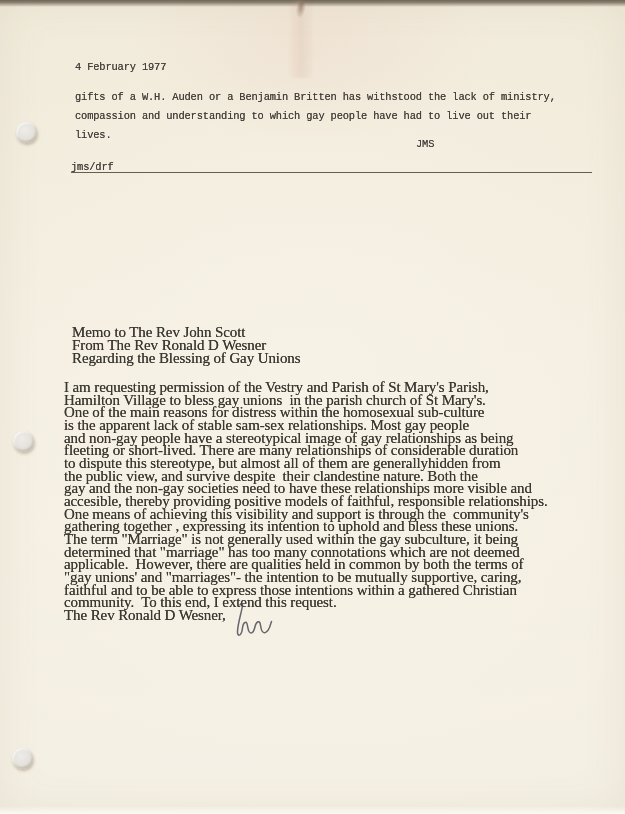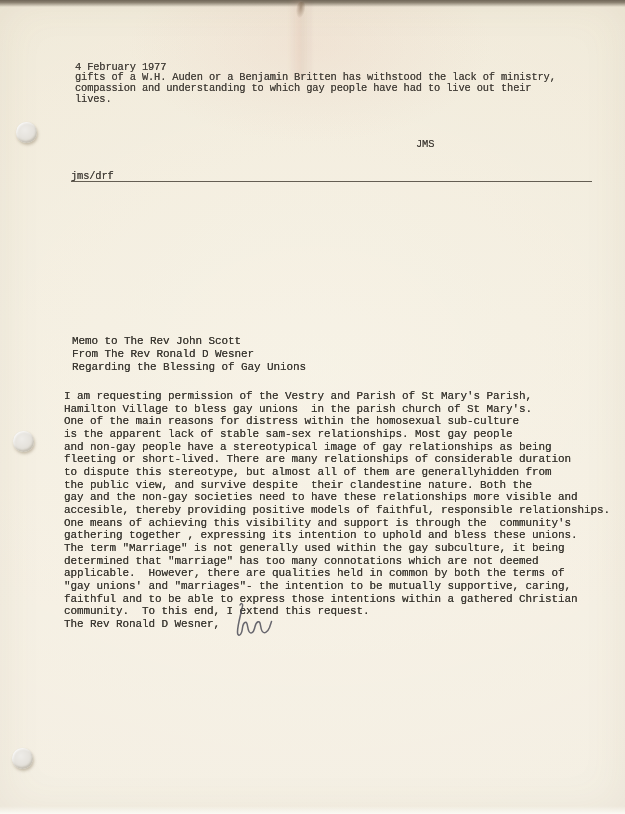--- a/index.html
+++ b/index.html
@@ -44,33 +44,32 @@
   .hole-2{left:13px;top:431px;}
   .hole-3{left:12px;top:748px;}
 
   .typew{white-space:pre;color:#44403a;}
   .sect-top{
     font-family:"Liberation Mono", monospace;
     font-size:10.4px; letter-spacing:-0.15px;
     text-shadow:0 0 0.45px rgba(70,64,56,0.85);
   }
   .date-line{position:absolute;left:75px;top:61px;}
-  .top-para{position:absolute;left:75px;top:72px;line-height:11px;}
+  .top-para{position:absolute;left:75px;top:88px;line-height:19px;}
   .initials{position:absolute;left:404px;top:138px;margin-left:12px;}
   .ref-block{
-    position:absolute;left:71px;top:164px;width:521px;height:17px;
+    position:absolute;left:71px;top:155px;width:521px;height:17px;
     border-bottom:1.2px solid rgba(74,68,58,0.85);
   }
 
   .sect-memo{
-    font-family:Liberation Mono, monospace;
-    font-size:11px; letter-spacing:-0.1px;
+    font-family:Liberation Serif, serif;
+    font-size:15px; letter-spacing:-0.1px;
     color:#3b3832;
     text-shadow:0 0 0.4px rgba(59,56,50,0.9);
-    margin-top:9px;
   }
   .memo-header{position:absolute;left:72px;top:326px;line-height:12.9px;}
   .memo-body{position:absolute;left:64px;top:381px;line-height:12.65px;}
   .signature{position:absolute;left:230px;top:601px;}
 </style>
 </head>
 <body>
 
 <div class="paper">
   <div class="top-edge"></div>

